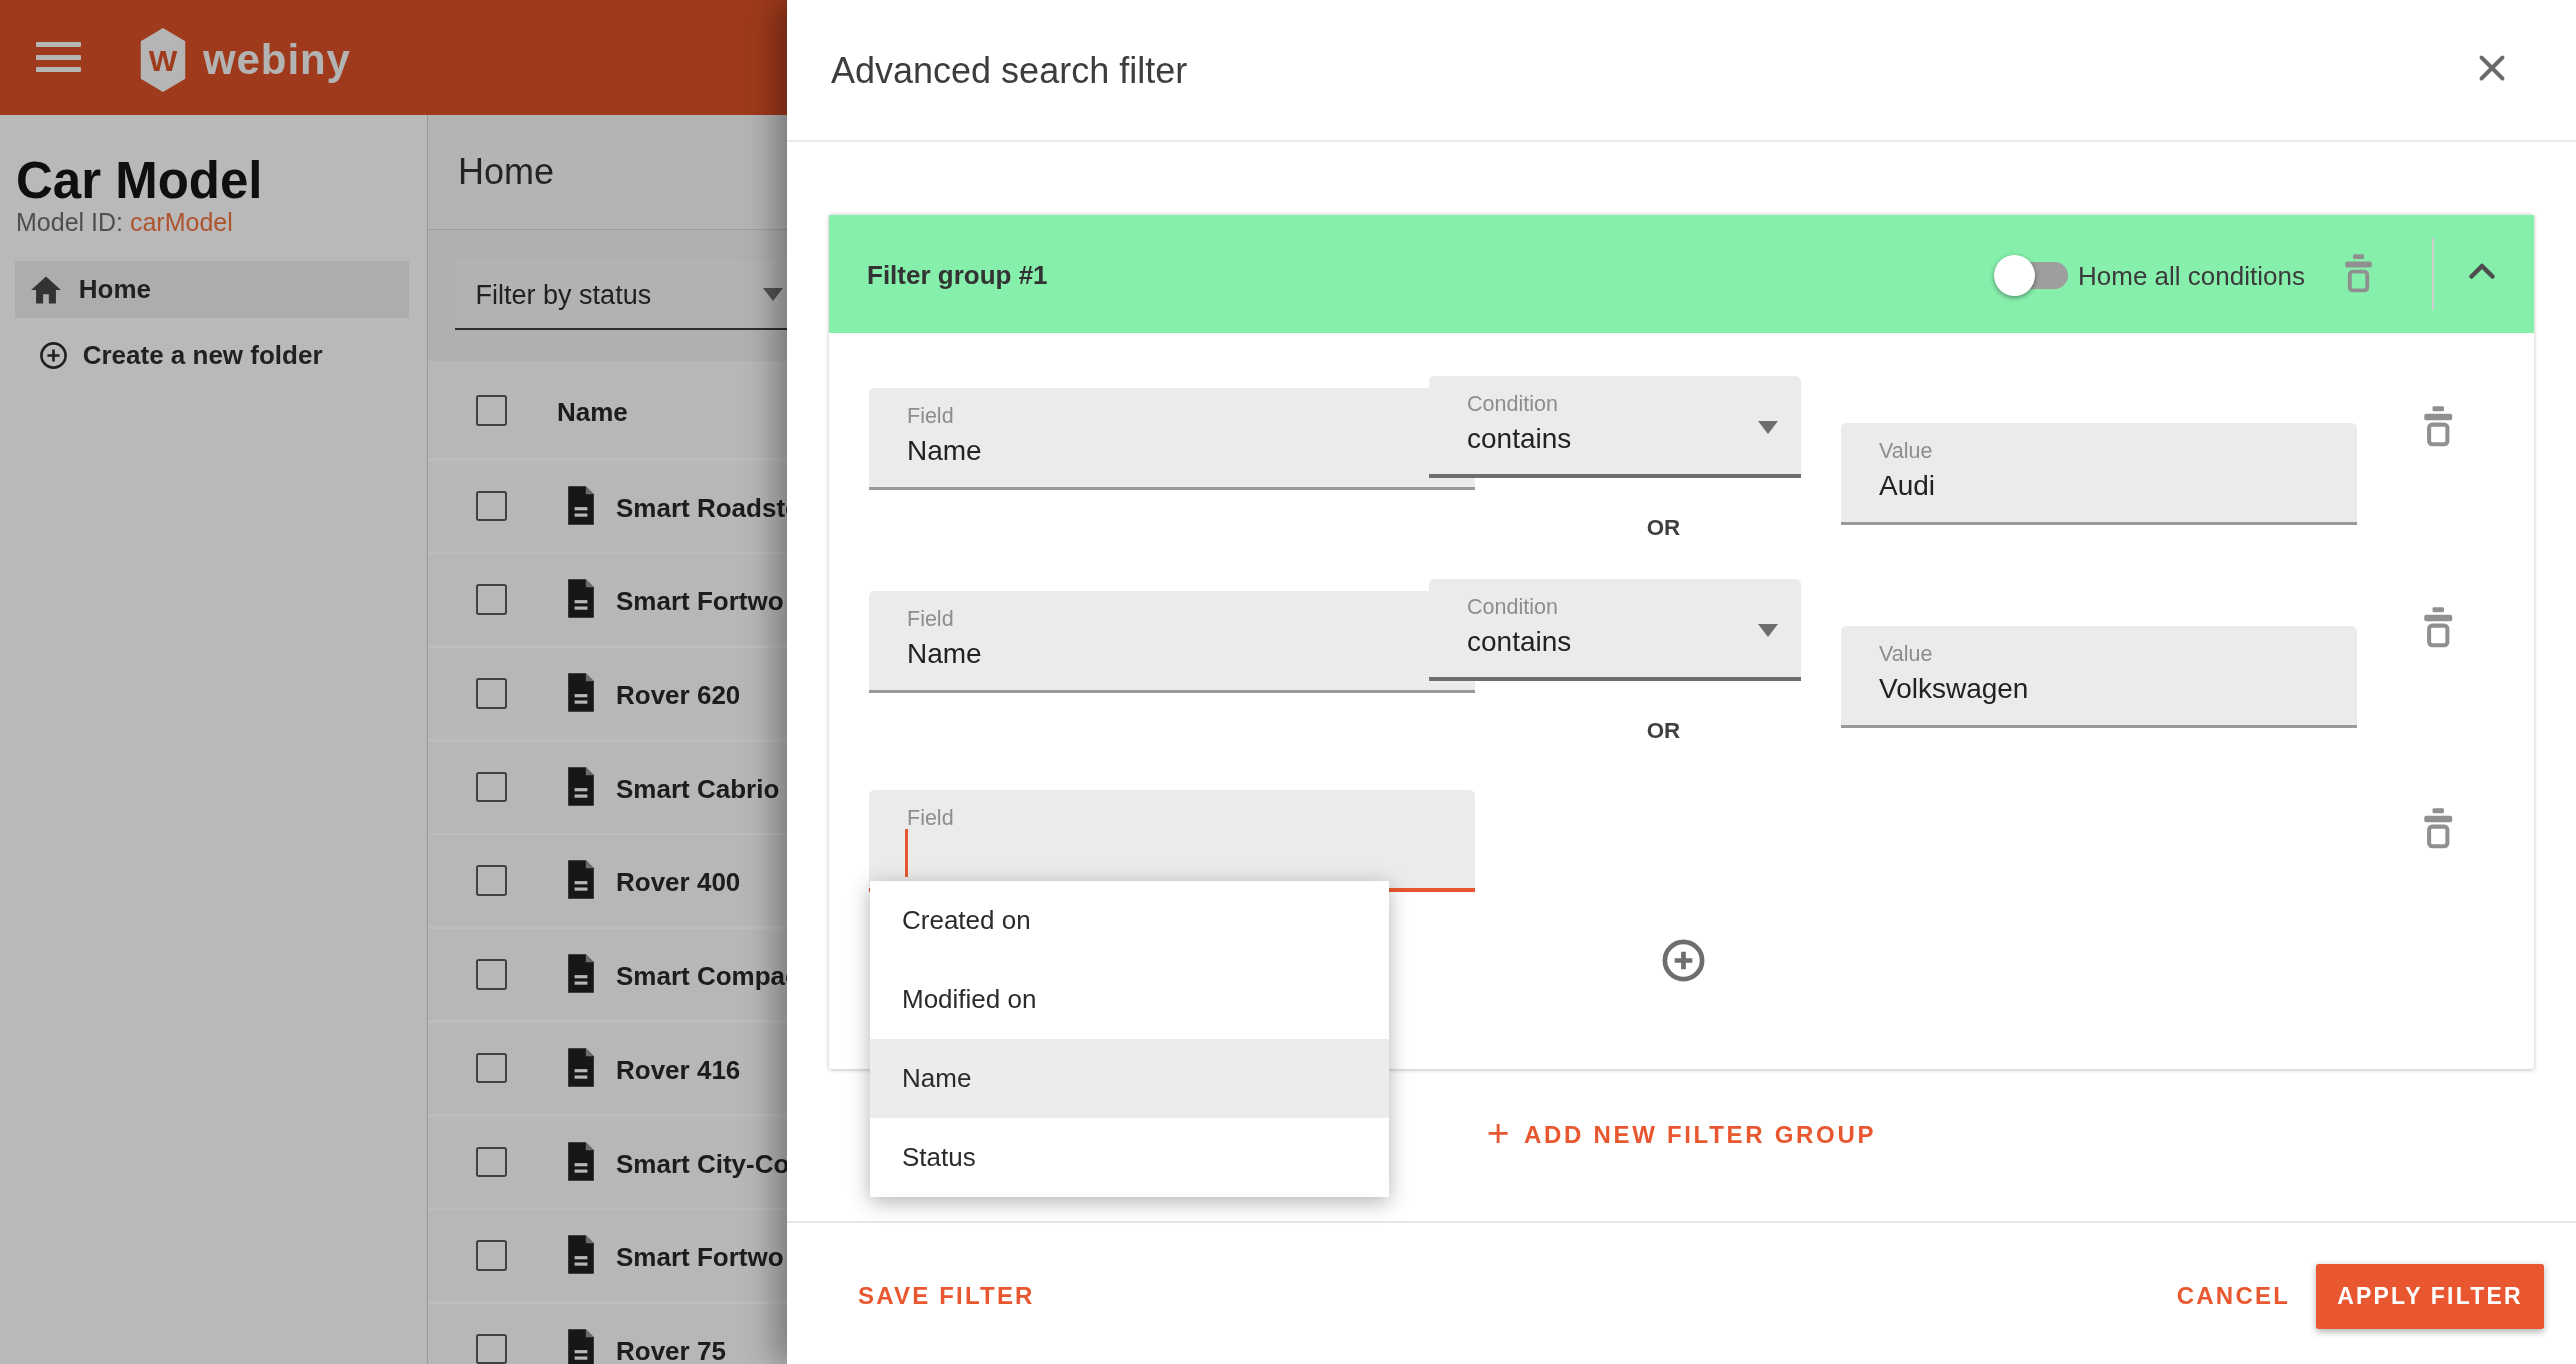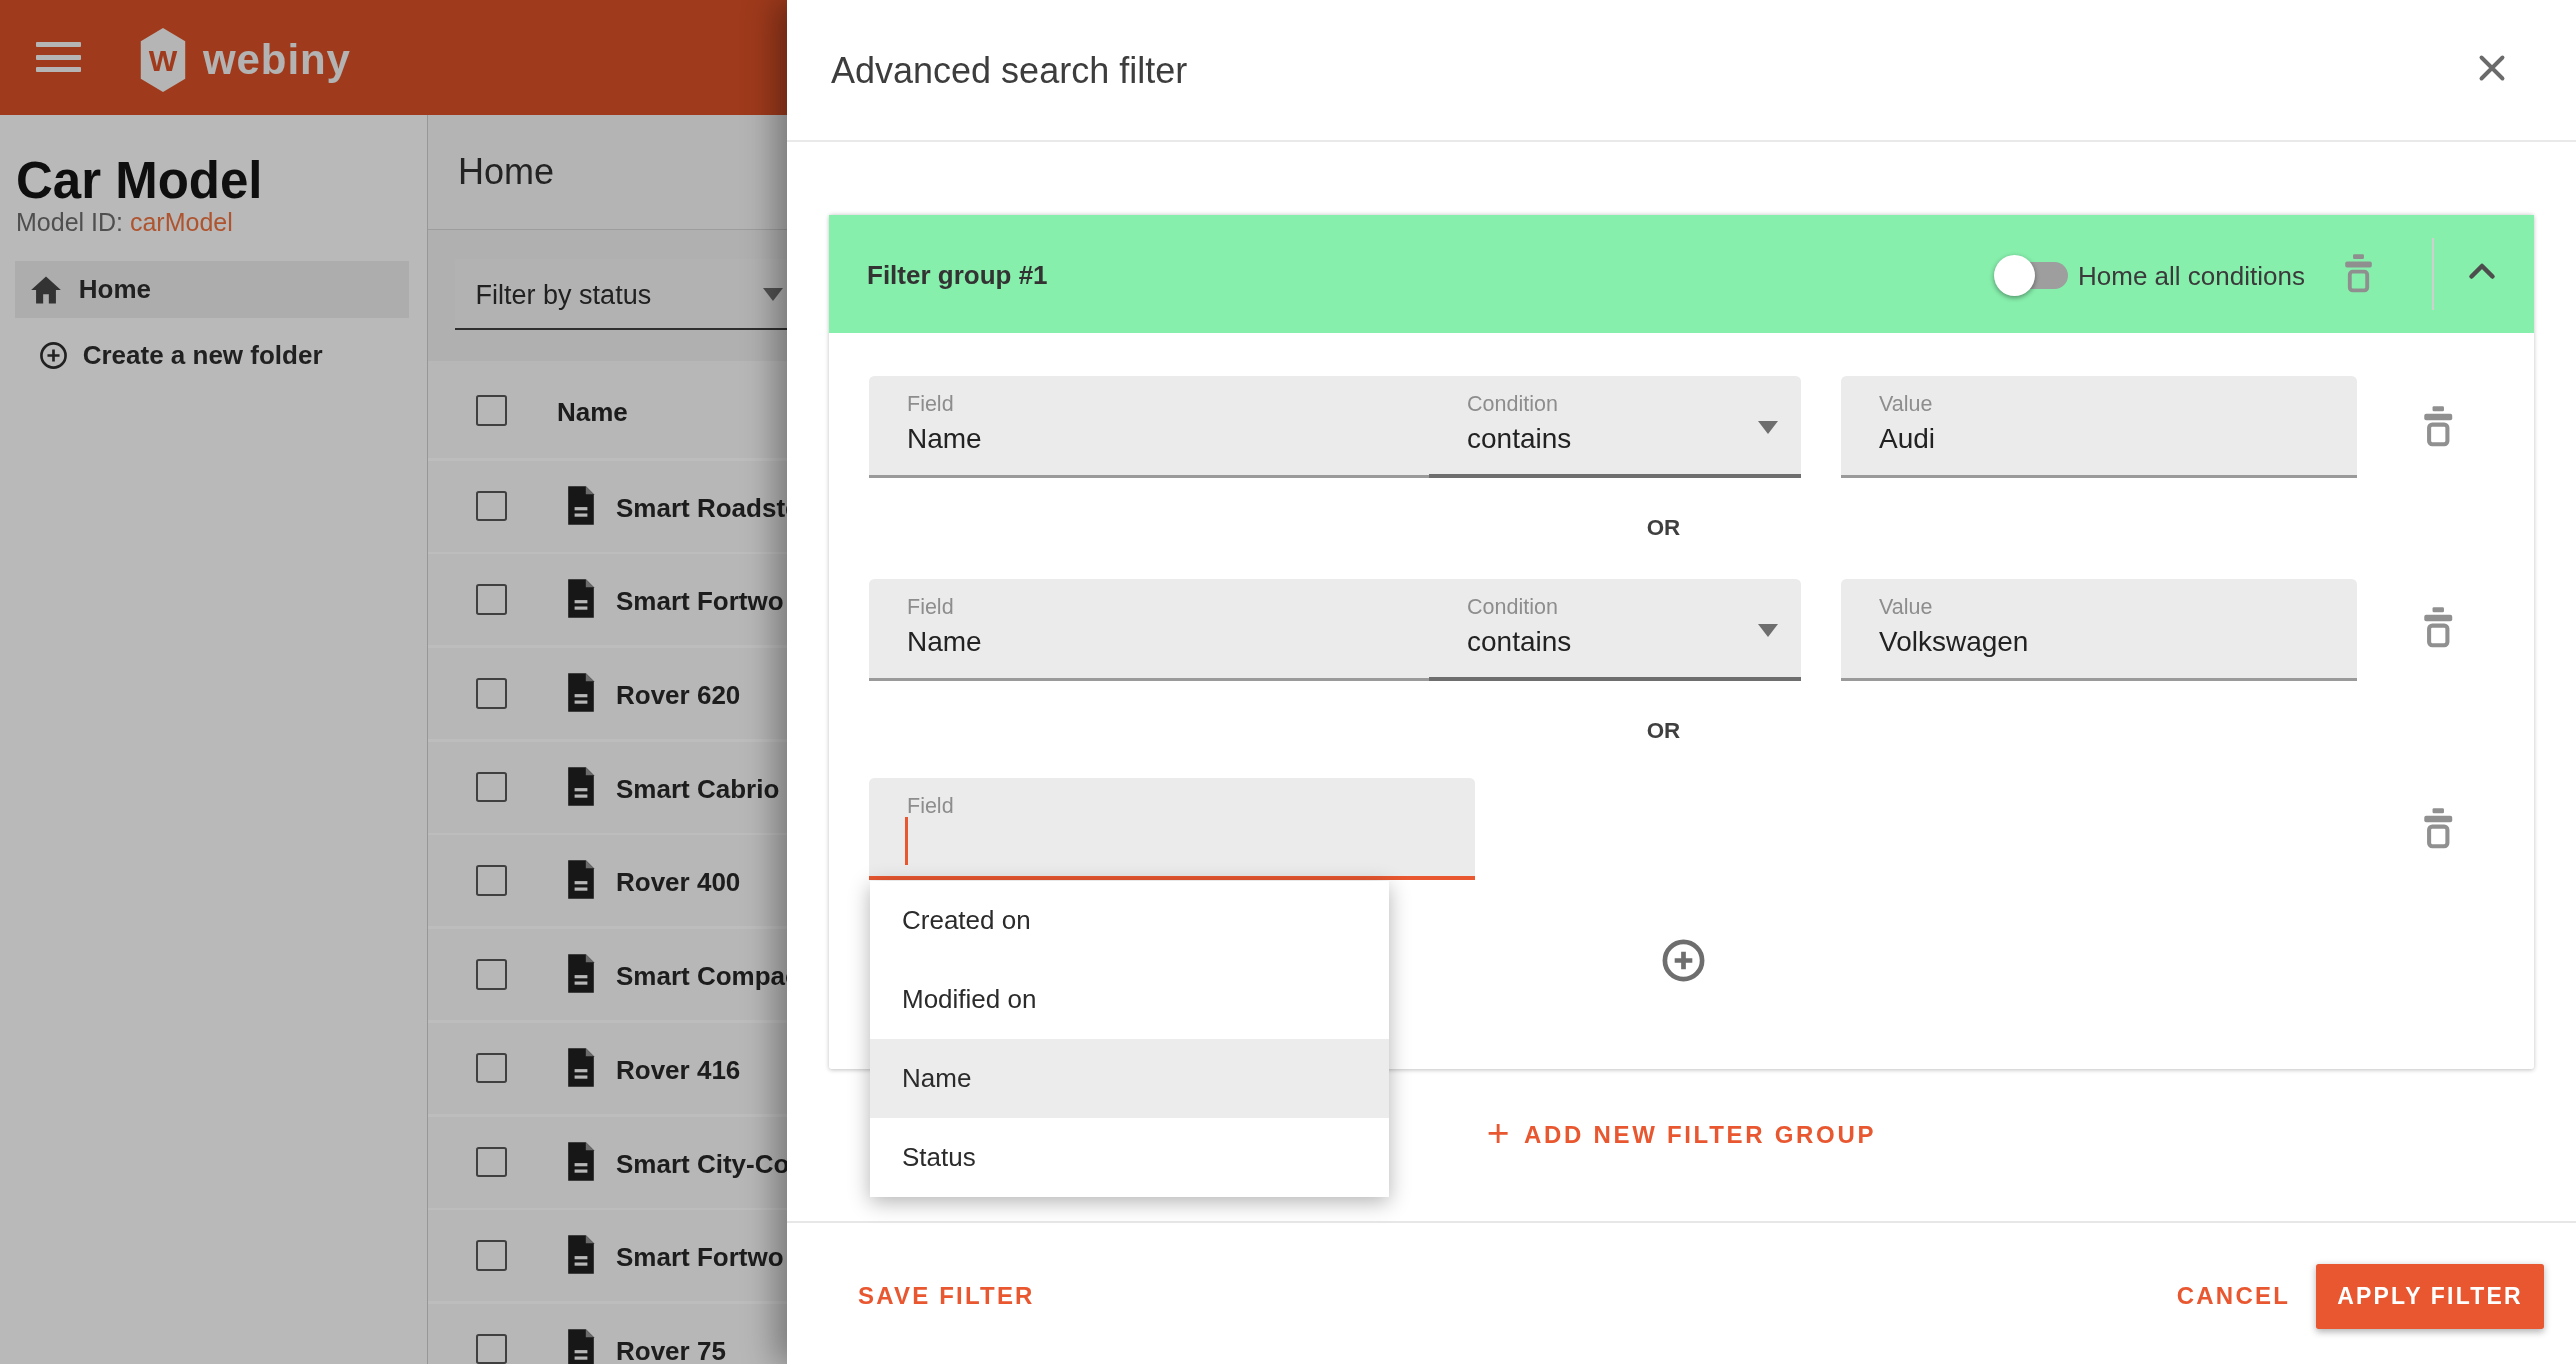--- a/index.html
+++ b/index.html
@@ -74,23 +74,23 @@
 
   .fbox { position:absolute; height:102px; background:#ebebeb; border-radius:5.4px 5.4px 0 0; }
   .fbox .flabel { position:absolute; left:38px; top:16px; font-size:21.5px; color:#8d8d8d; }
   .fbox .fvalue { position:absolute; left:38px; top:47px; font-size:28px; color:#222; }
   .fbox::after { content:""; position:absolute; left:0; bottom:0; width:100%; height:2.7px; background:#9a9a9a; }
   .fbox.select::after { height:3.6px; background:#6e6e6e; }
   .fbox.focused::after { height:4.5px; background:#E8572F; }
   .fbox .caret { position:absolute; right:23px; top:45px; }
   .cursor { position:absolute; left:36px; top:39px; width:2.7px; height:48px; background:#E8572F; }
 
-  .col-field { left:40px; width:606px; }
+  .col-field { left:40px; width:606px;margin-top:12px; }
   .col-cond  { left:600px; width:372px; }
-  .col-value { left:1012px; width:516px; }
+  .col-value { left:1012px; width:516px;margin-top:47px; }
   .row1 { top:161px; } .row2 { top:364px; } .row3 { top:563px; }
   #trash1 { left:1594px; top:191px; } #trash2 { left:1594px; top:392px; } #trash3 { left:1594px; top:593px; }
   .or-wrap { position:absolute; left:0; width:1669px; text-align:center; font-size:22.4px; font-weight:600; color:#3f3f3f; }
   #or1 { top:300px; } #or2 { top:503px; }
   #add-rule { position:absolute; left:831px; top:722px; width:47px; height:47px; cursor:pointer; }
 
   #field-dropdown { position:absolute; left:83px; top:881px; width:519px; background:#fff; z-index:120;
     box-shadow:0 5.4px 20px rgba(0,0,0,0.3); }
   .dd-item { height:79px; display:flex; align-items:center; padding-left:32px; font-size:26px; color:#2b2b2b; cursor:pointer; }
   .dd-item.selected { background:#ececec; }

